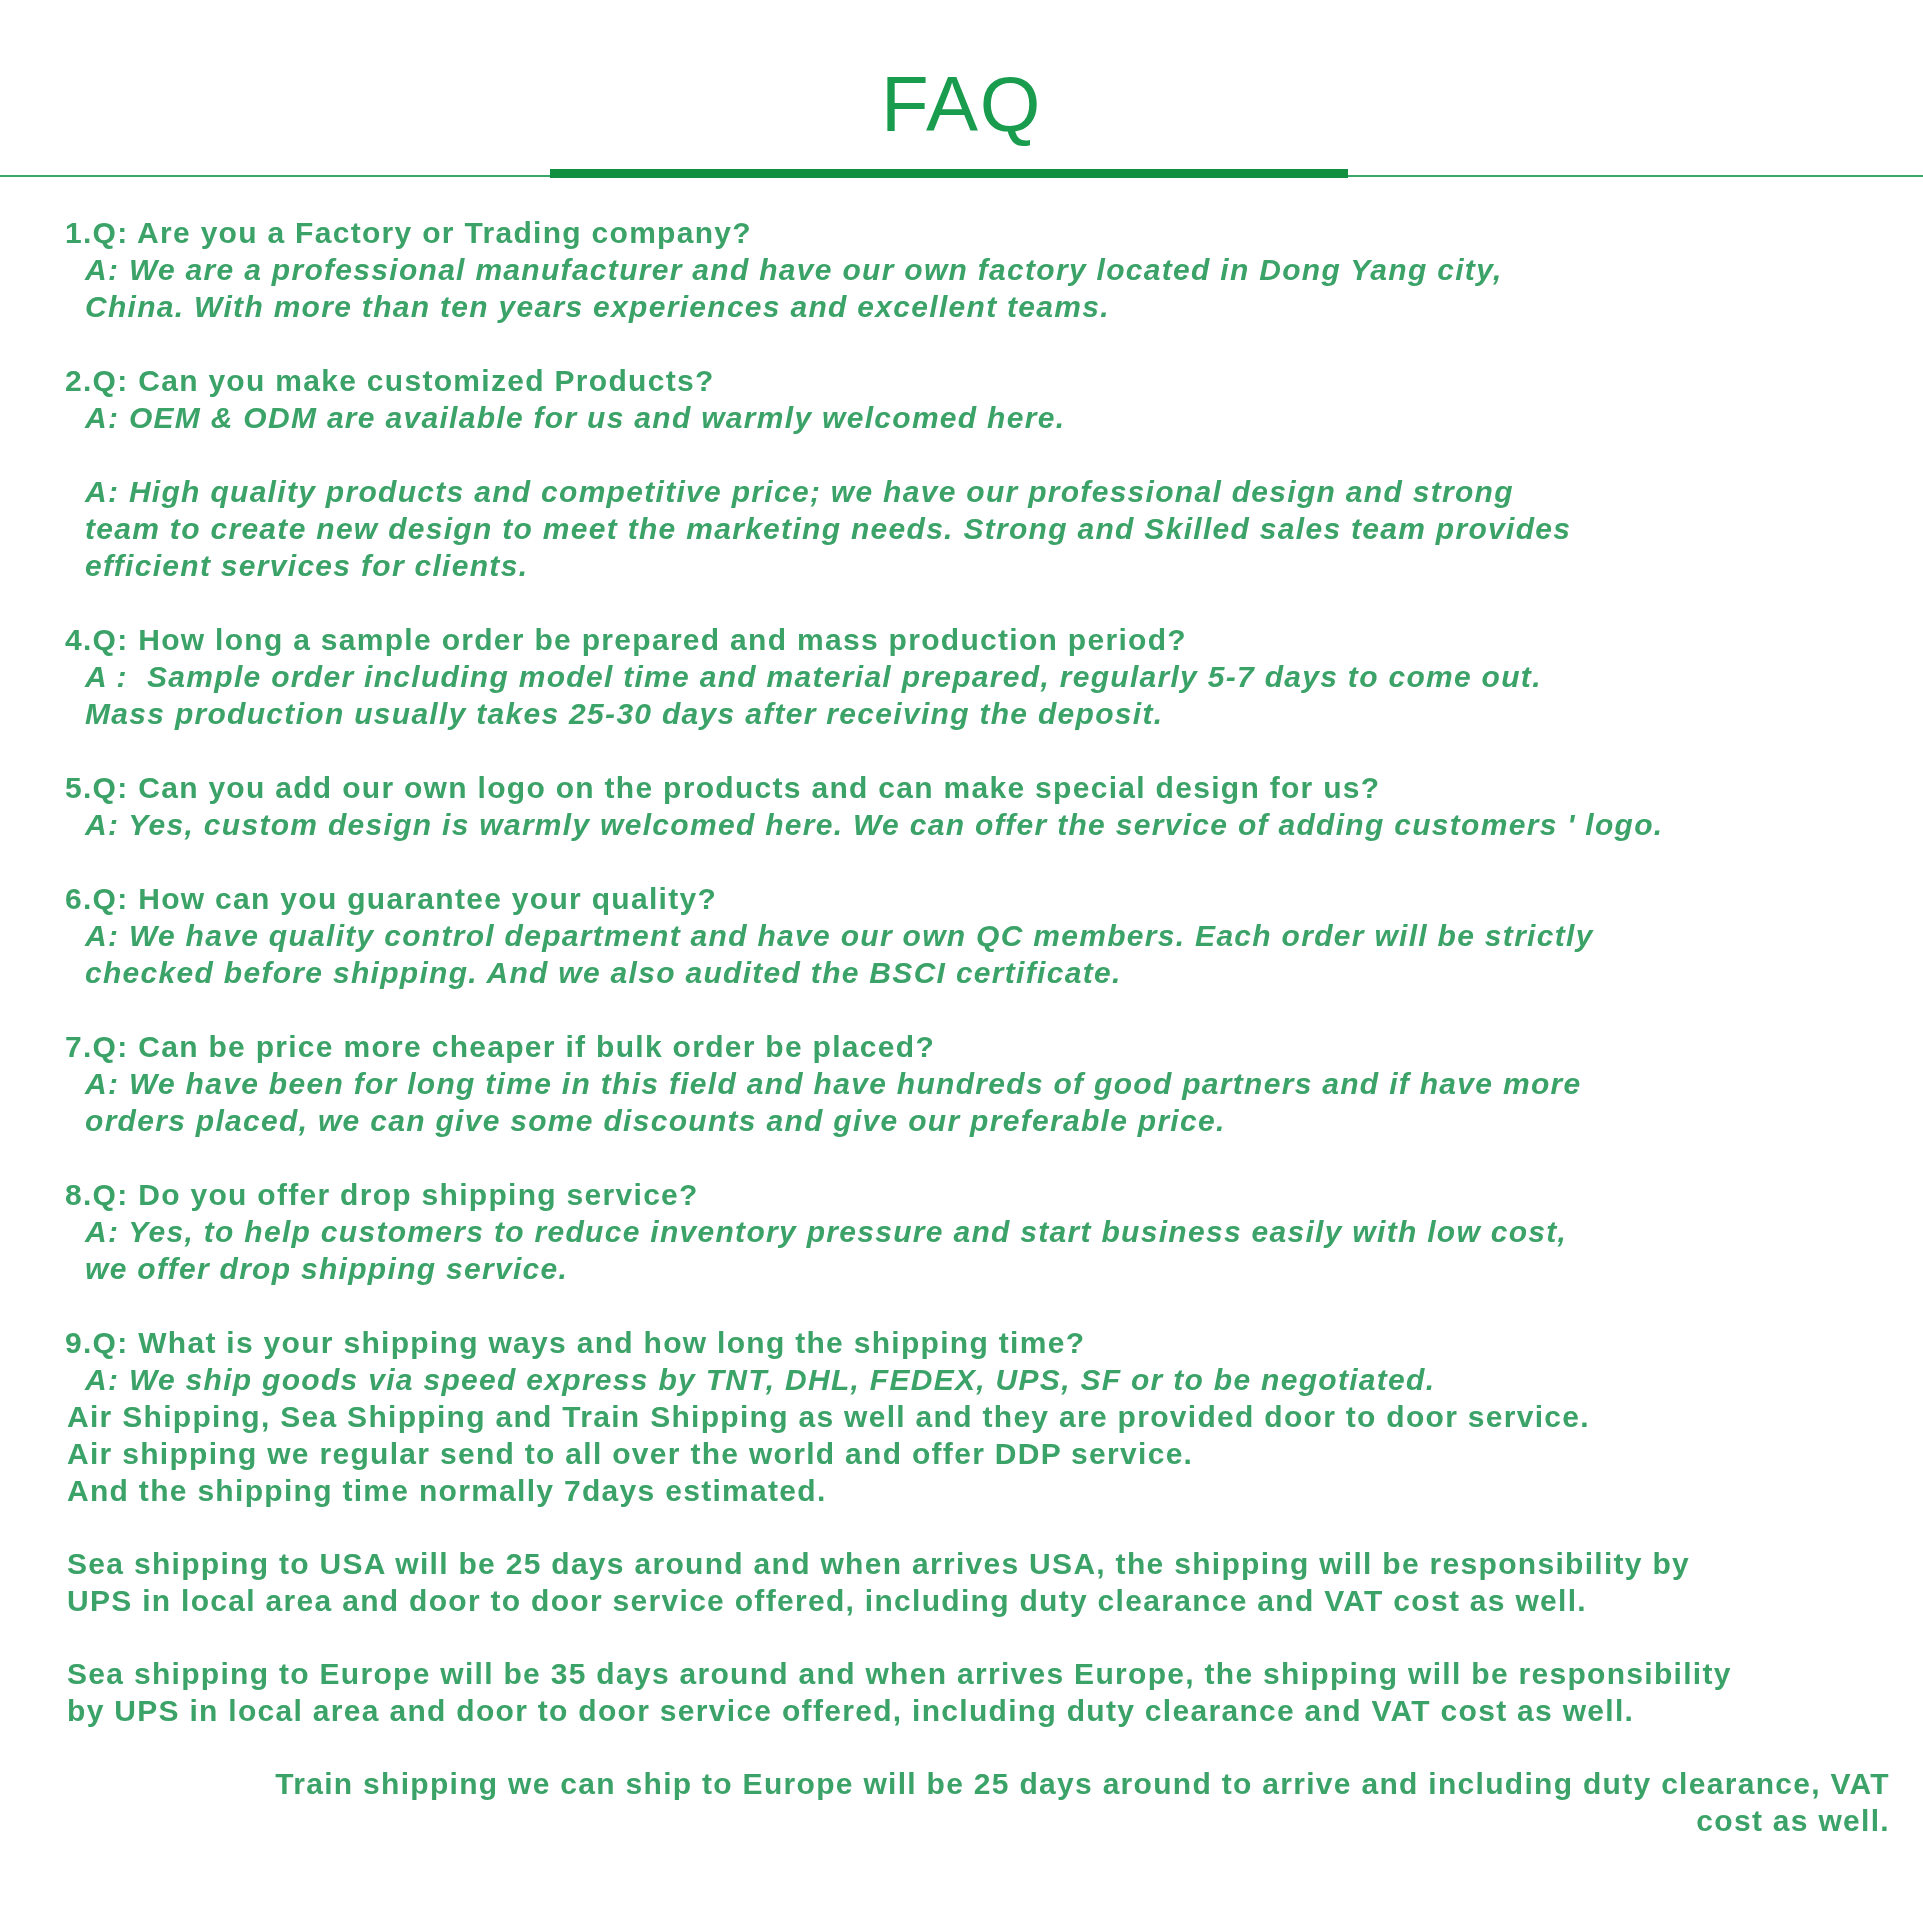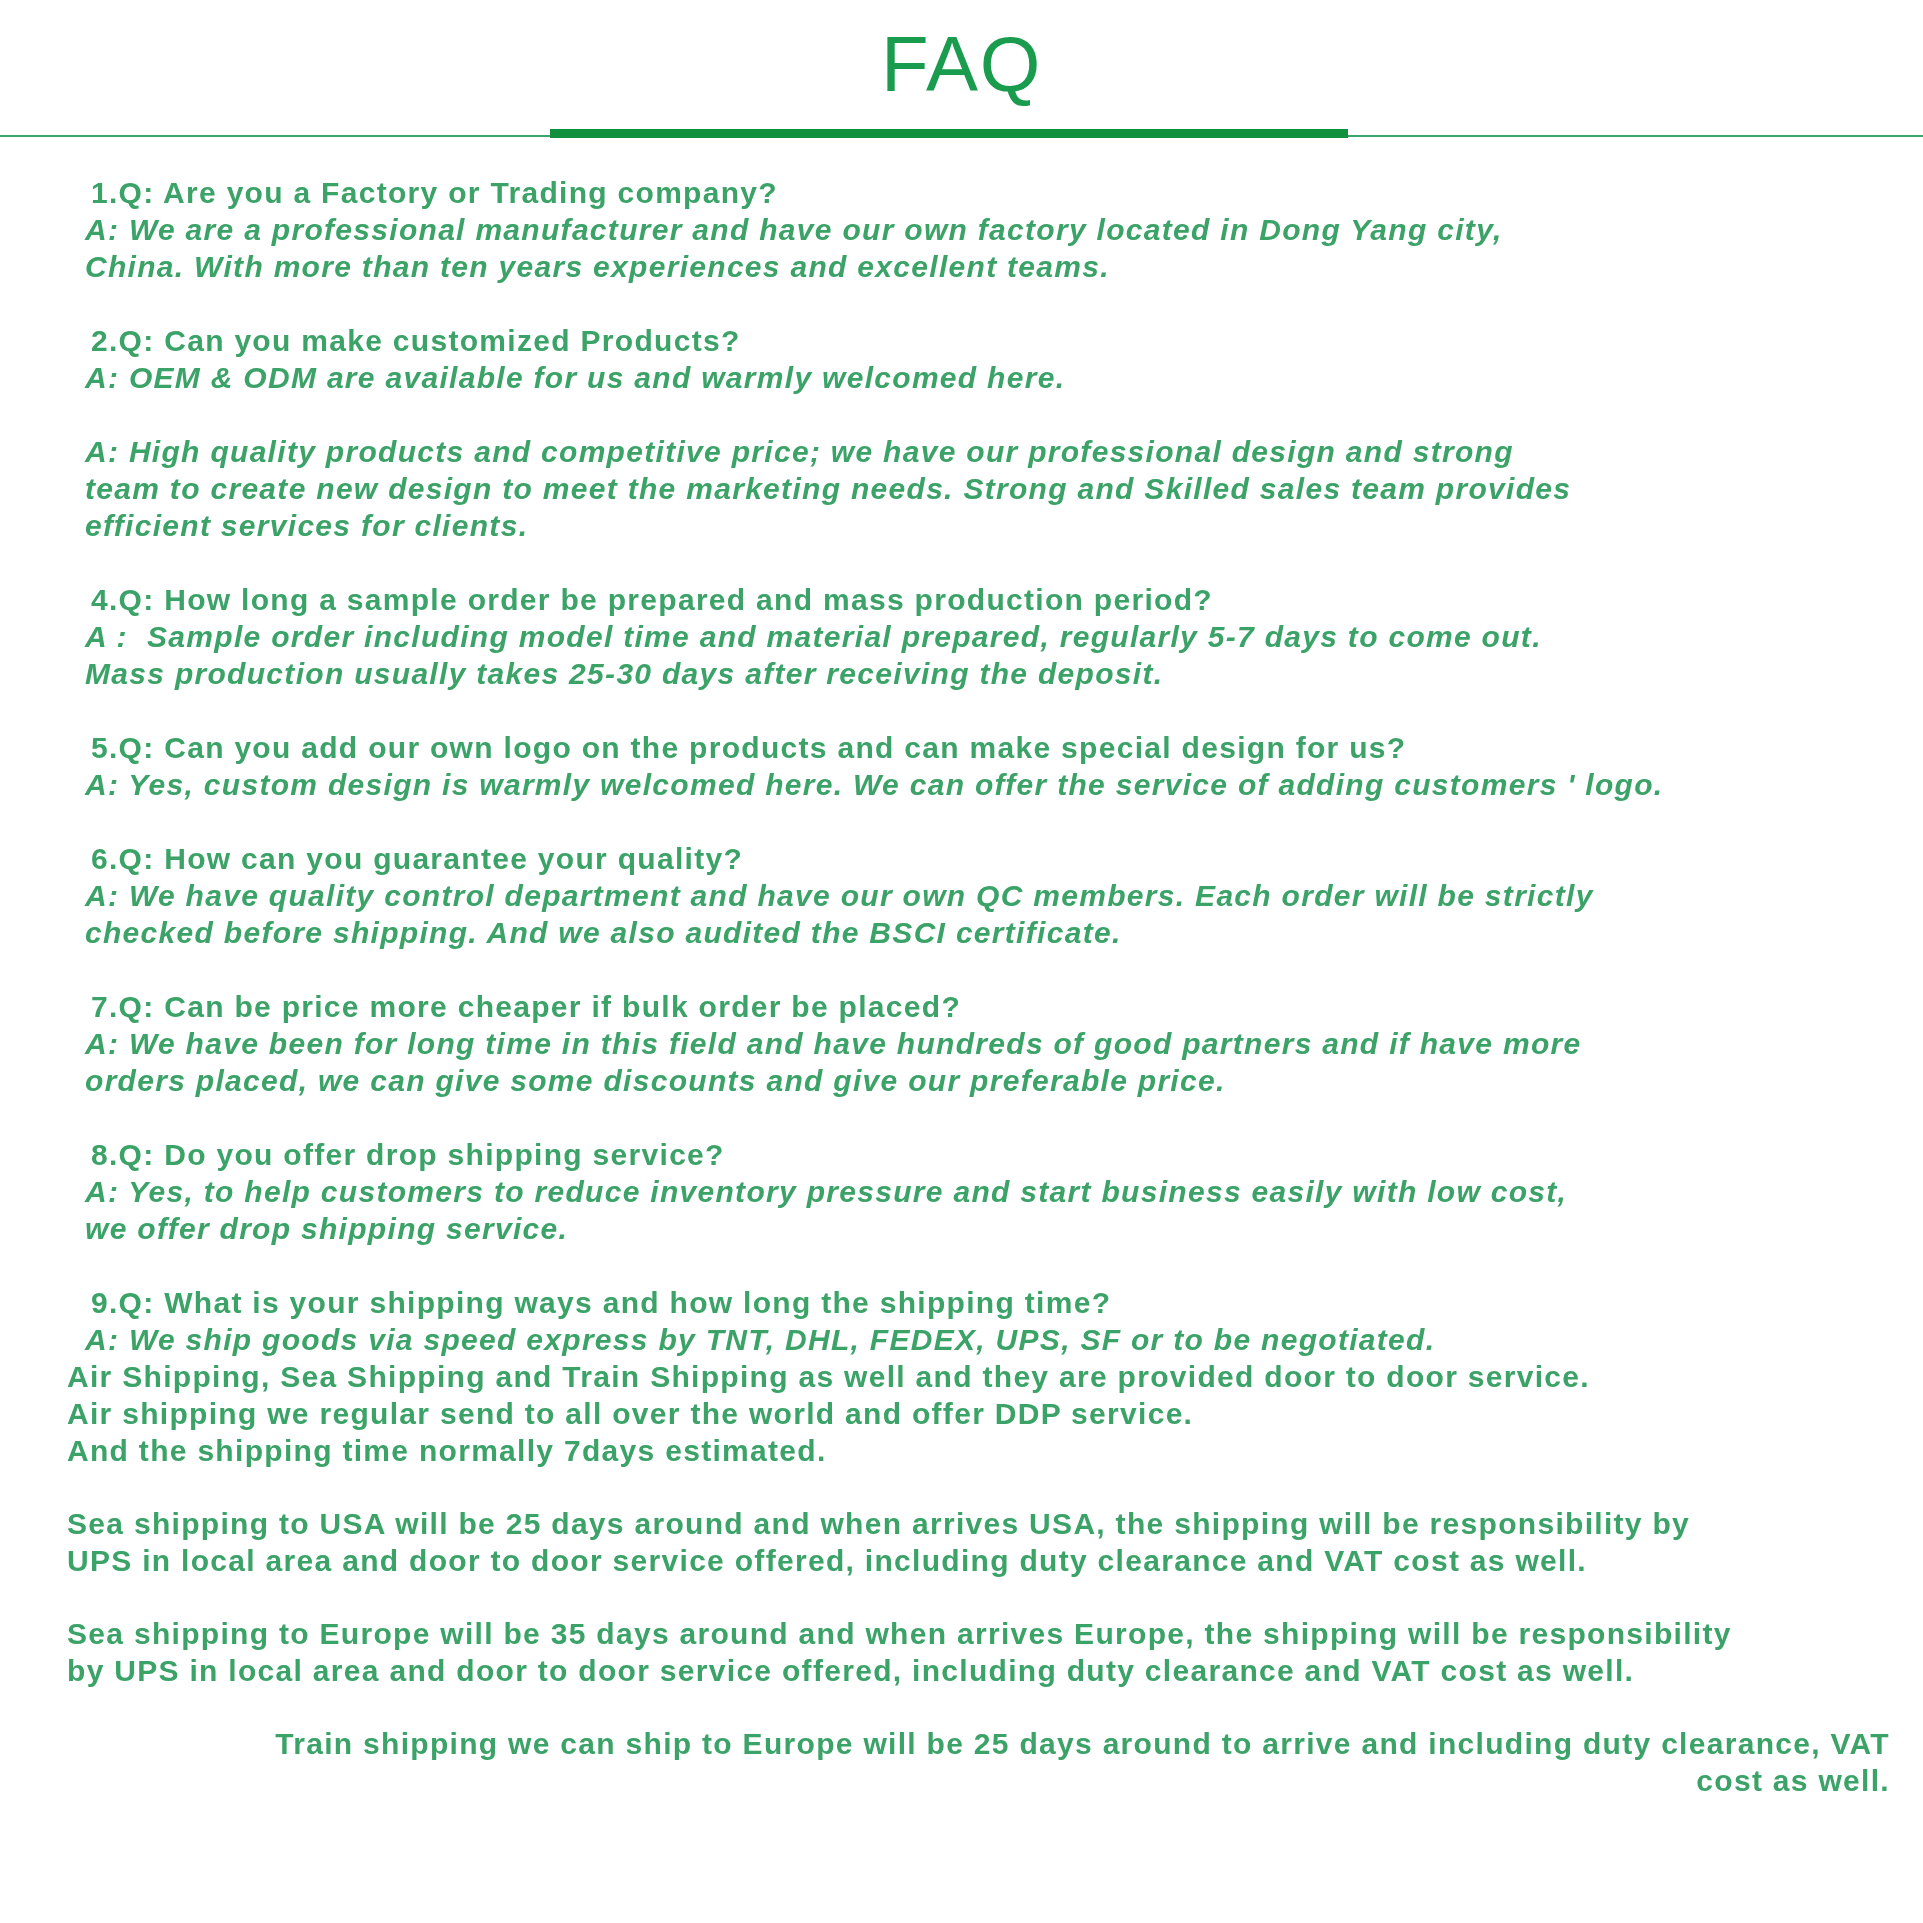--- a/index.html
+++ b/index.html
@@ -11,21 +11,21 @@
     width: 1923px;
     height: 1923px;
     font-family: "Liberation Sans", "DejaVu Sans", sans-serif;
     overflow: hidden;
     position: relative;
   }
 
   
   .header {
     width: 100%;
-    padding-top: 25px;
+    padding-top: 65px;
     text-align: center;
     box-sizing: border-box;
   }
   .faq-title {
     display: inline-block;
     font-family: "Liberation Sans", "DejaVu Sans", sans-serif;
     font-size: 78px;
     font-weight: 300;
     line-height: 1.0;
     color: #1a9c4f;
@@ -71,21 +71,21 @@
     font-family: "Liberation Sans", "DejaVu Sans", sans-serif;
     font-size: 30px;
     font-weight: bold;
     color: #3ba268;
     letter-spacing: 1.3px;
     line-height: 37px;
     white-space: pre;
     margin: 0;
   }
   .line.q {
-    padding-left: 91px;
+    padding-left: 65px;
   }
   .line.a,
   .line.cont {
     padding-left: 85px;
     font-style: italic;
   }
   .line.plain {
     padding-left: 67px;
   }
 

